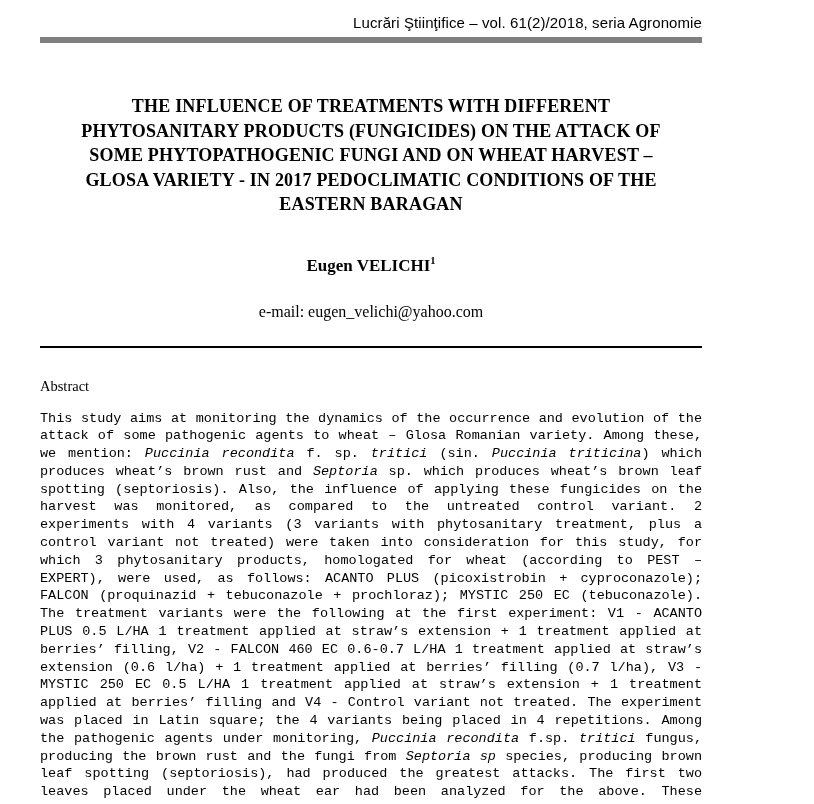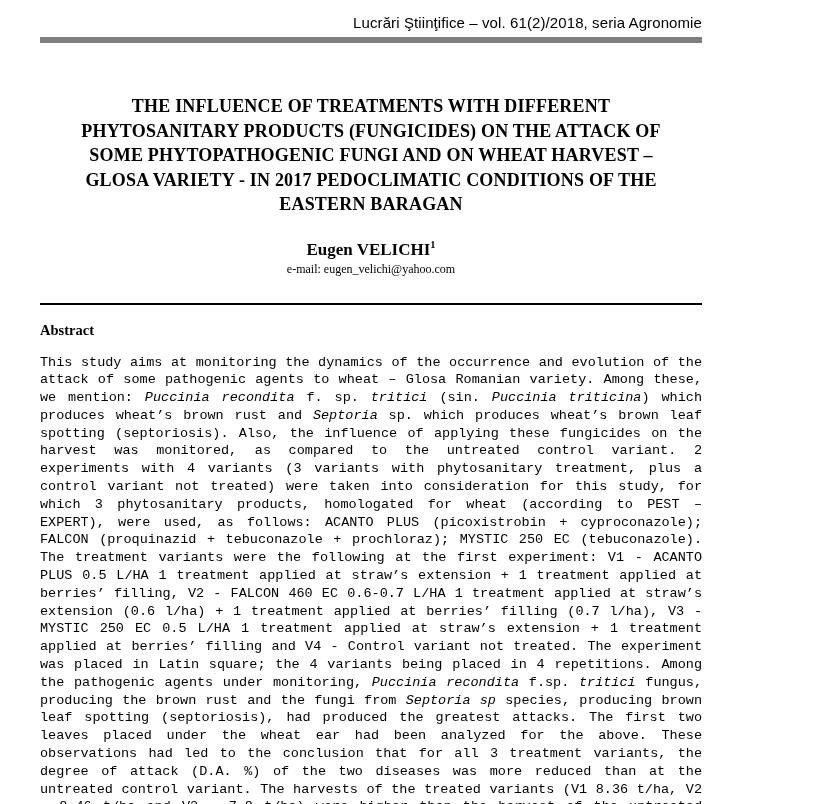--- a/index.html
+++ b/index.html
@@ -35,44 +35,45 @@
   .title {
     margin-top: 51px;
     text-align: center;
     font-weight: bold;
     font-size: 18px;
     line-height: 24.5px;
     white-space: pre-line;
     letter-spacing: 0.2px;
   }
   .author {
-    margin-top: 23px;
+    margin-top: 39px;
     text-align: center;
     font-weight: bold;
     font-size: 17px;
     line-height: 20px;
   }
   .sup {
     vertical-align: super;
     font-size: 0.62em;
     line-height: 0;
   }
   .email {
+    margin-top: 27px;
     text-align: center;
-    font-size: 12px;
+    font-size: 16px;
     line-height: 18px;
   }
   .divider {
     margin-top: 25px;
     height: 2px;
     border: none;
   }
   .abstract-heading {
-    margin-top: 16px;
-    font-weight: bold;
+    margin-top: 29px;
+    font-weight: normal;
     font-size: 14.5px;
     line-height: 18px;
   }
   .abstract-body {
     margin-top: 15px;
     font-size: 13.5px;
     line-height: 17.8px;
     text-align: justify;
     text-justify: inter-word;
     font-family: Liberation Mono, monospace;

